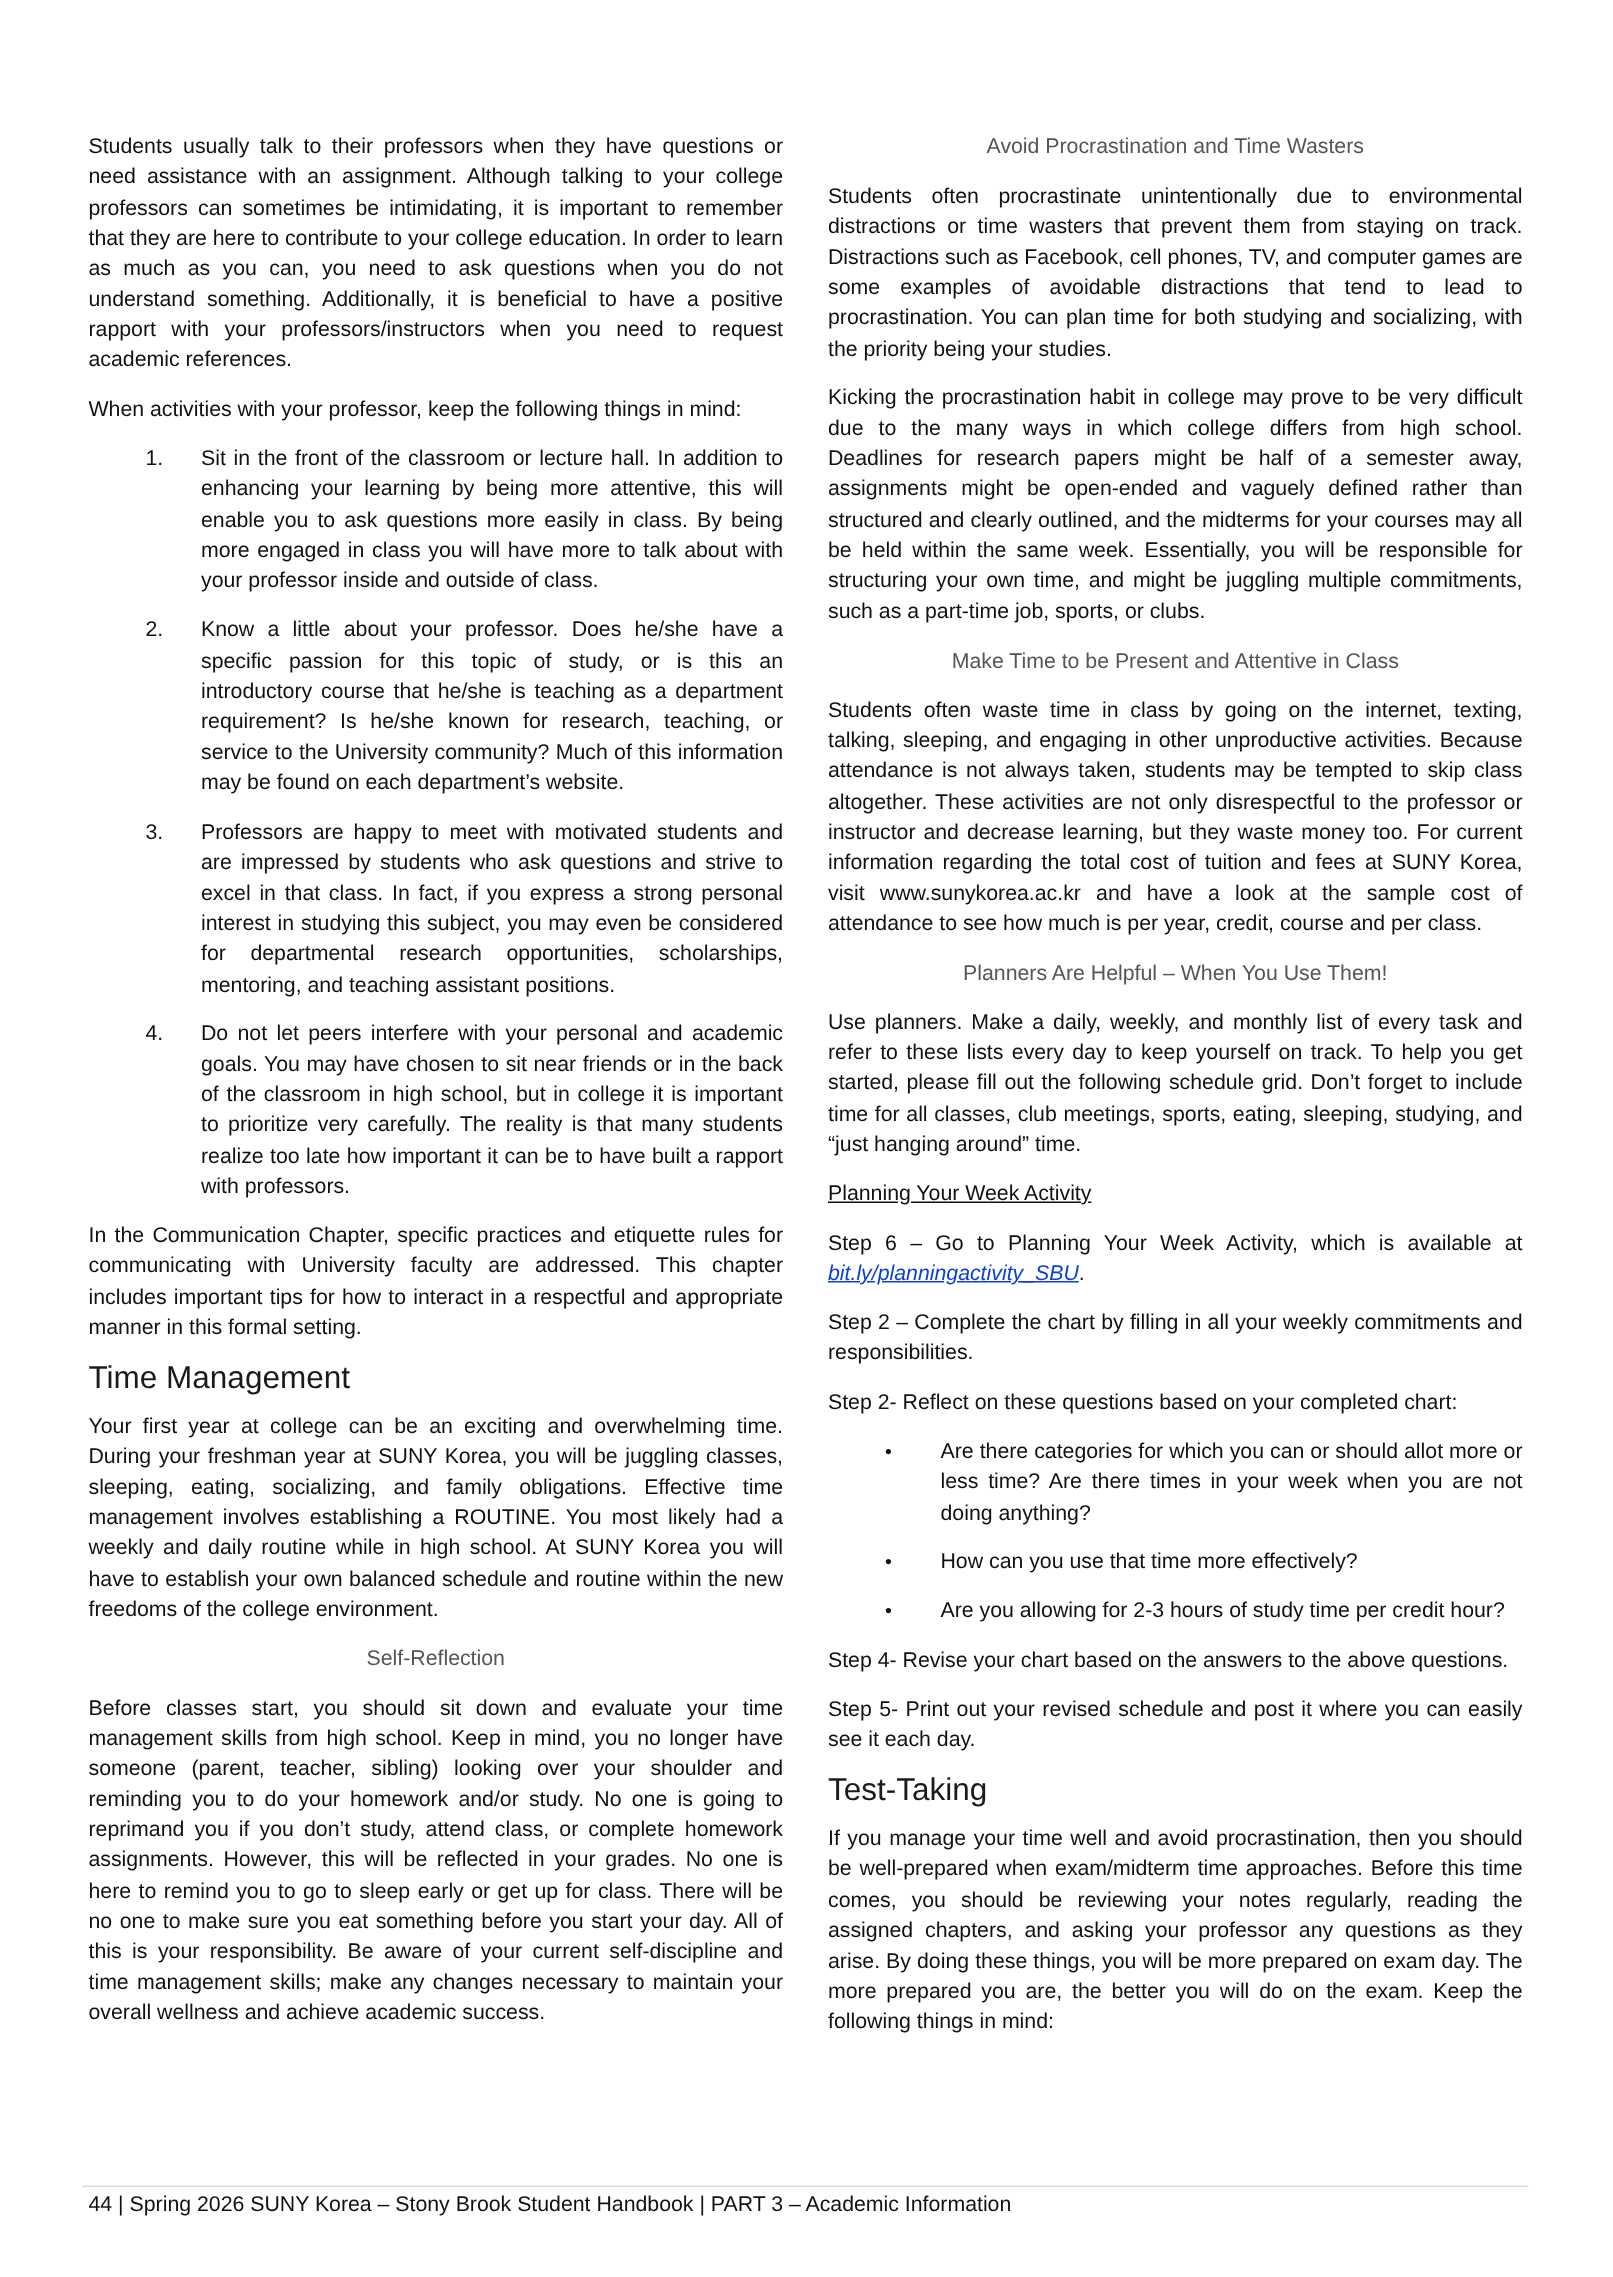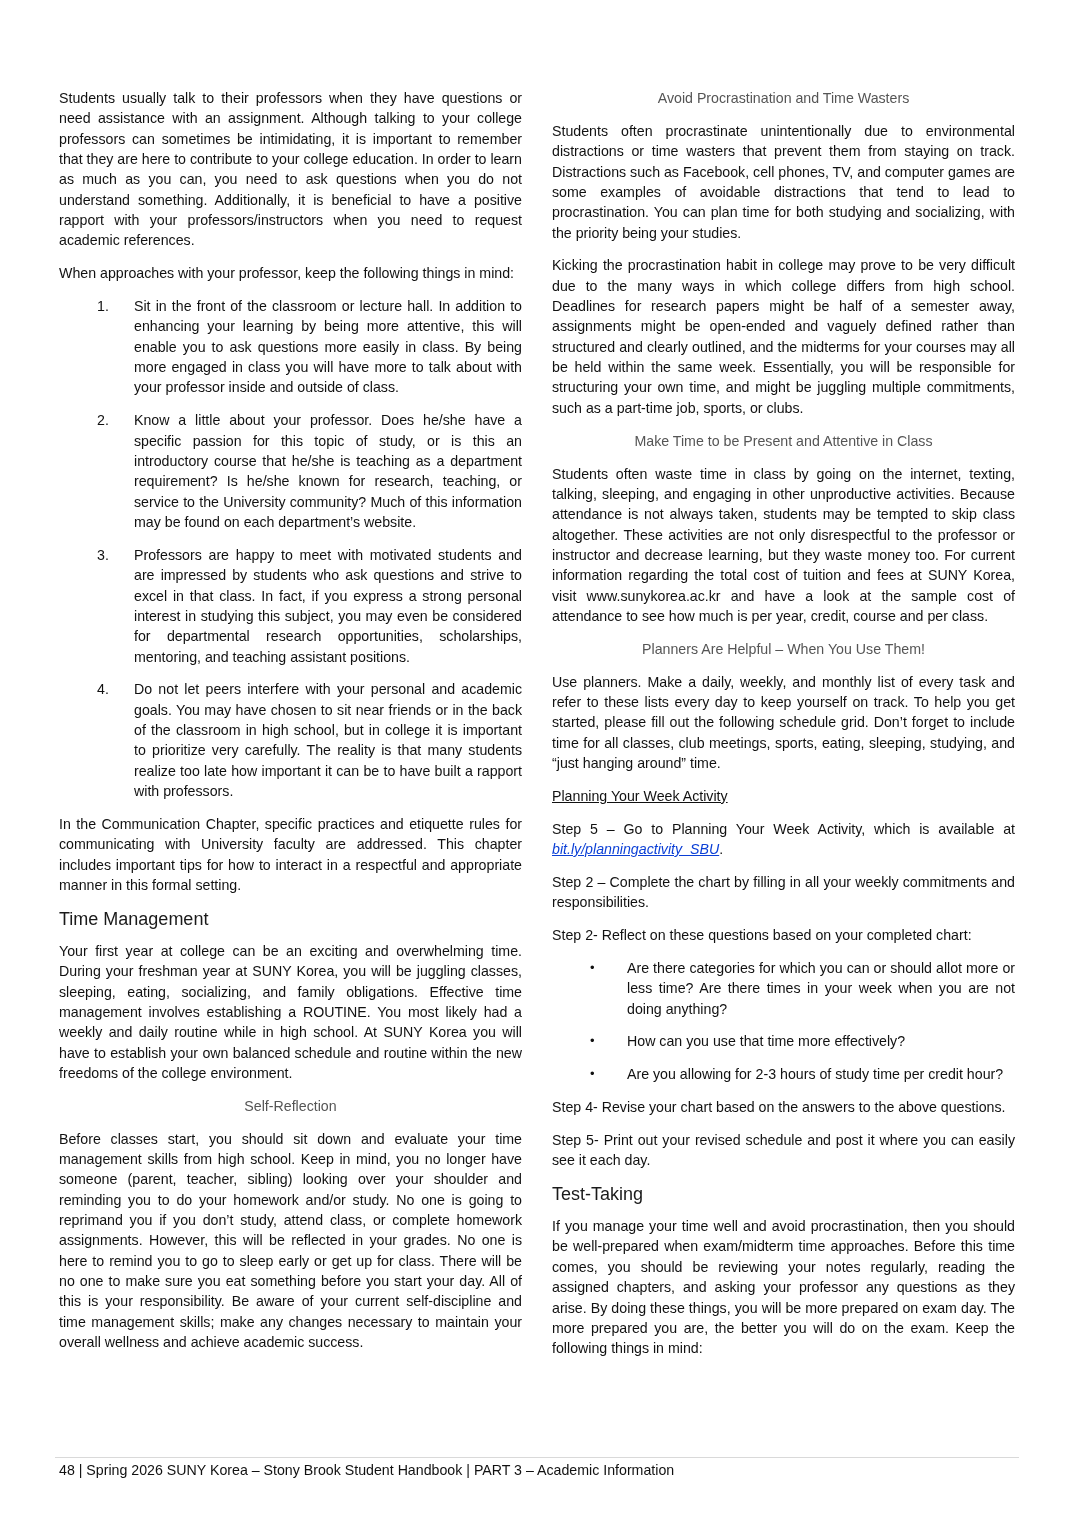--- a/index.html
+++ b/index.html
@@ -10,41 +10,41 @@
   }
   .page { position: absolute; left: 0; top: 0; width: 956px; height: 1518px; }
   .col {
     position: absolute; top: 88px; width: 463px;
     font-size: 14.2px; line-height: 20.35px;
   }
   .col.left { left: 59px; }
   .col.right { left: 552px; }
   p { margin: 0 0 12.5px 0; text-align: justify; }
   .sub { color: #555555; font-size: 14.2px; margin: 0 0 12.5px 0; text-align: center; }
-  .h2 { font-size: 18px; line-height: 22px; color: #1a1a1a; margin: 2px 0 11px 0; }
+  .h2 { font-size: 21px; line-height: 22px; color: #1a1a1a; margin: 2px 0 11px 0; }
   .u { text-decoration: underline; text-align: left; }
   .nlist { margin: 0 0 12px 0; padding: 0; list-style: none; }
   .nlist li { position: relative; padding-left: 75px; margin-bottom: 12.5px; text-align: justify; }
   .nlist .num { position: absolute; left: 38px; top: 0; }
   .blist { margin: 0 0 12px 0; padding: 0; list-style: none; }
   .blist li { position: relative; padding-left: 75px; margin-bottom: 12.5px; text-align: justify; }
   .blist .dot { position: absolute; left: 38px; top: 0; font-size: 13px; }
   .link { color: #0b3fd6; text-decoration: underline; font-style: italic; }
   .it { }
   .footer-rule { position: absolute; left: 55px; top: 1457px; width: 964px; height: 1px; background: #d9d9d9; }
   .footer { position: absolute; left: 59px; top: 1461px; font-size: 14.2px; line-height: 18px; color: #111; }
 </style>
 </head>
 <body>
 
 <div class="page">
 
   <div class="col left">
     <p>Students usually talk to their professors when they have questions or need assistance with an assignment. Although talking to your college professors can sometimes be intimidating, it is important to remember that they are here to contribute to your college education. In order to learn as much as you can, you need to ask questions when you do not understand something. Additionally, it is beneficial to have a positive rapport with your professors/instructors when you need to request academic references.</p>
-    <p>When approaches with your professor, keep the following things in mind:</p>
+    <p>When activities with your professor, keep the following things in mind:</p>
 
     <ol class="nlist">
       <li>
         <span class="num">1.</span>
         <span>Sit in the front of the classroom or lecture hall. In addition to enhancing your learning by being more attentive, this will enable you to ask questions more easily in class. By being more engaged in class you will have more to talk about with your professor inside and outside of class.</span>
       </li>
       <li>
         <span class="num">2.</span>
         <span>Know a little about your professor. Does he/she have a specific passion for this topic of study, or is this an introductory course that he/she is teaching as a department requirement? Is he/she known for research, teaching, or service to the University community? Much of this information may be found on each department’s website.</span>
       </li>
@@ -73,21 +73,21 @@
     <p>Kicking the procrastination habit in college may prove to be very difficult due to the many ways in which college differs from high school. Deadlines for research papers might be half of a semester away, assignments might be open-ended and vaguely defined rather than structured and clearly outlined, and the midterms for your courses may all be held within the same week. Essentially, you will be responsible for structuring your own time, and might be juggling multiple commitments, such as a part-time job, sports, or clubs.</p>
 
     <div class="sub">Make Time to be Present and Attentive in Class</div>
     <p><span>Students often waste time in class by going on the internet, texting, talking, sleeping, and engaging in other unproductive activities. Because attendance is not always taken, students may be tempted to skip class altogether. These activities are not only disrespectful to the professor or instructor and decrease learning, but they waste money too. For current information regarding the total cost of tuition and fees at SUNY Korea, visit </span><span class="it">www.sunykorea.ac.kr</span><span> and have a look at the sample cost of attendance to see how much is per year, credit, course and per class.</span></p>
 
     <div class="sub">Planners Are Helpful – When You Use Them!</div>
     <p>Use planners. Make a daily, weekly, and monthly list of every task and refer to these lists every day to keep yourself on track. To help you get started, please fill out the following schedule grid. Don’t forget to include time for all classes, club meetings, sports, eating, sleeping, studying, and “just hanging around” time.</p>
 
     <p class="u">Planning Your Week Activity</p>
 
-    <p><span>Step 5 – Go to </span><span class="it">Planning Your Week Activity,</span><span> which is available at </span><a class="link">bit.ly/planningactivity_SBU</a><span>.</span></p>
+    <p><span>Step 6 – Go to </span><span class="it">Planning Your Week Activity,</span><span> which is available at </span><a class="link">bit.ly/planningactivity_SBU</a><span>.</span></p>
 
     <p>Step 2 – Complete the chart by filling in all your weekly commitments and responsibilities.</p>
     <p style="text-align:left;">Step 2- Reflect on these questions based on your completed chart:</p>
 
     <ul class="blist">
       <li>
         <span class="dot">•</span>
         <span>Are there categories for which you can or should allot more or less time? Are there times in your week when you are not doing anything?</span>
       </li>
       <li>
@@ -101,15 +101,15 @@
     </ul>
 
     <p>Step 4- Revise your chart based on the answers to the above questions.</p>
     <p>Step 5- Print out your revised schedule and post it where you can easily see it each day.</p>
 
     <div class="h2">Test-Taking</div>
     <p>If you manage your time well and avoid procrastination, then you should be well-prepared when exam/midterm time approaches. Before this time comes, you should be reviewing your notes regularly, reading the assigned chapters, and asking your professor any questions as they arise. By doing these things, you will be more prepared on exam day. The more prepared you are, the better you will do on the exam. Keep the following things in mind:</p>
   </div>
 
   <div class="footer-rule"></div>
-  <div class="footer"><span>48</span><span> | </span><span class="it">Spring 2026 SUNY Korea – Stony Brook Student Handbook</span><span> | </span><span>PART 3 – Academic Information</span></div>
+  <div class="footer"><span>44</span><span> | </span><span class="it">Spring 2026 SUNY Korea – Stony Brook Student Handbook</span><span> | </span><span>PART 3 – Academic Information</span></div>
 
 </div>
 
 </body></html>

